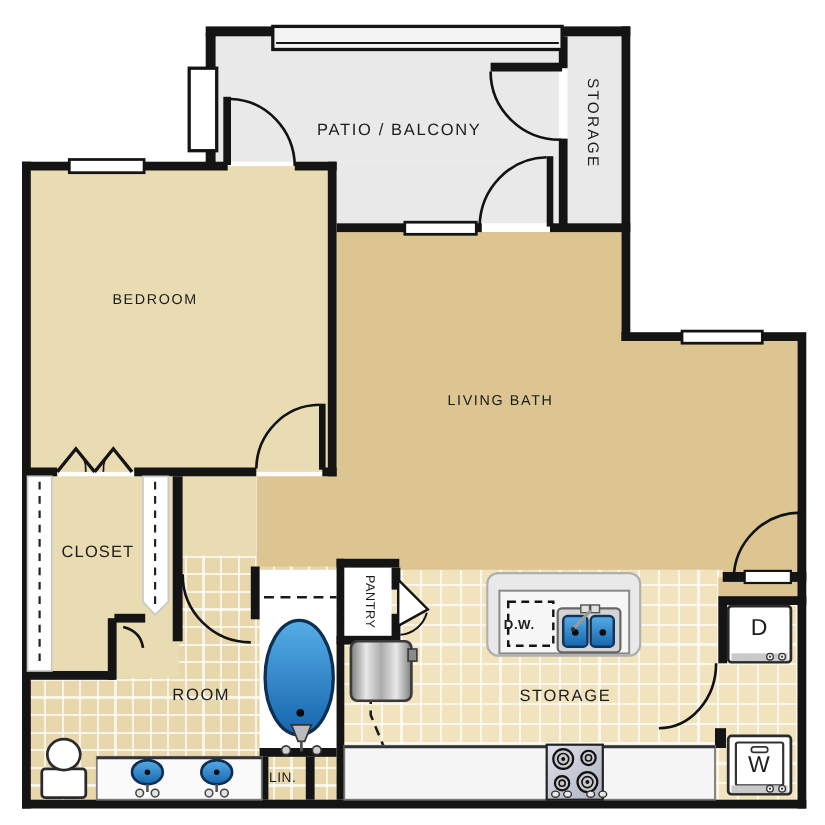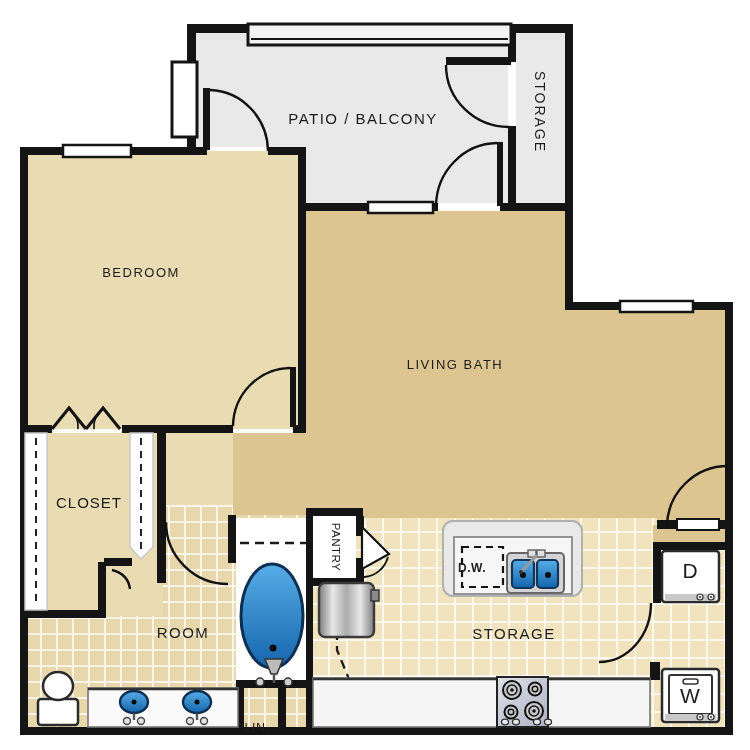--- a/index.html
+++ b/index.html
@@ -270,17 +270,17 @@
   </svg>
 
   <div class="lbl lbl-room" style="left:363px;top:118px;">PATIO / BALCONY</div>
   <div class="lbl lbl-room rot" style="left:540px;top:112px;font-size:14px;letter-spacing:2px;">STORAGE</div>
   <div class="lbl lbl-big" style="left:141px;top:272px;">BEDROOM</div>
   <div class="lbl lbl-big" style="left:455px;top:364px;">LIVING BATH</div>
   <div class="lbl lbl-room" style="left:89px;top:502px;letter-spacing:1px;">CLOSET</div>
   <div class="lbl lbl-small rot" style="left:336px;top:547px;font-size:11.5px;">PANTRY</div>
   <div class="lbl lbl-room" style="left:183px;top:632px;">ROOM</div>
   <div class="lbl lbl-room" style="left:514px;top:633px;">STORAGE</div>
-  <div class="lbl lbl-small" style="left:257px;top:707px;font-size:12.5px;margin-top:21px;">LIN.</div>
+  <div class="lbl lbl-small" style="left:257px;top:707px;font-size:12.5px;">LIN.</div>
   <div class="lbl lbl-small" style="left:472px;top:568px;font-weight:bold;">D.W.</div>
   <div class="lbl lbl-appl" style="left:690px;top:571px;">D</div>
   <div class="lbl lbl-appl" style="left:690px;top:696px;">W</div>
 </div>
 
 </body></html>

